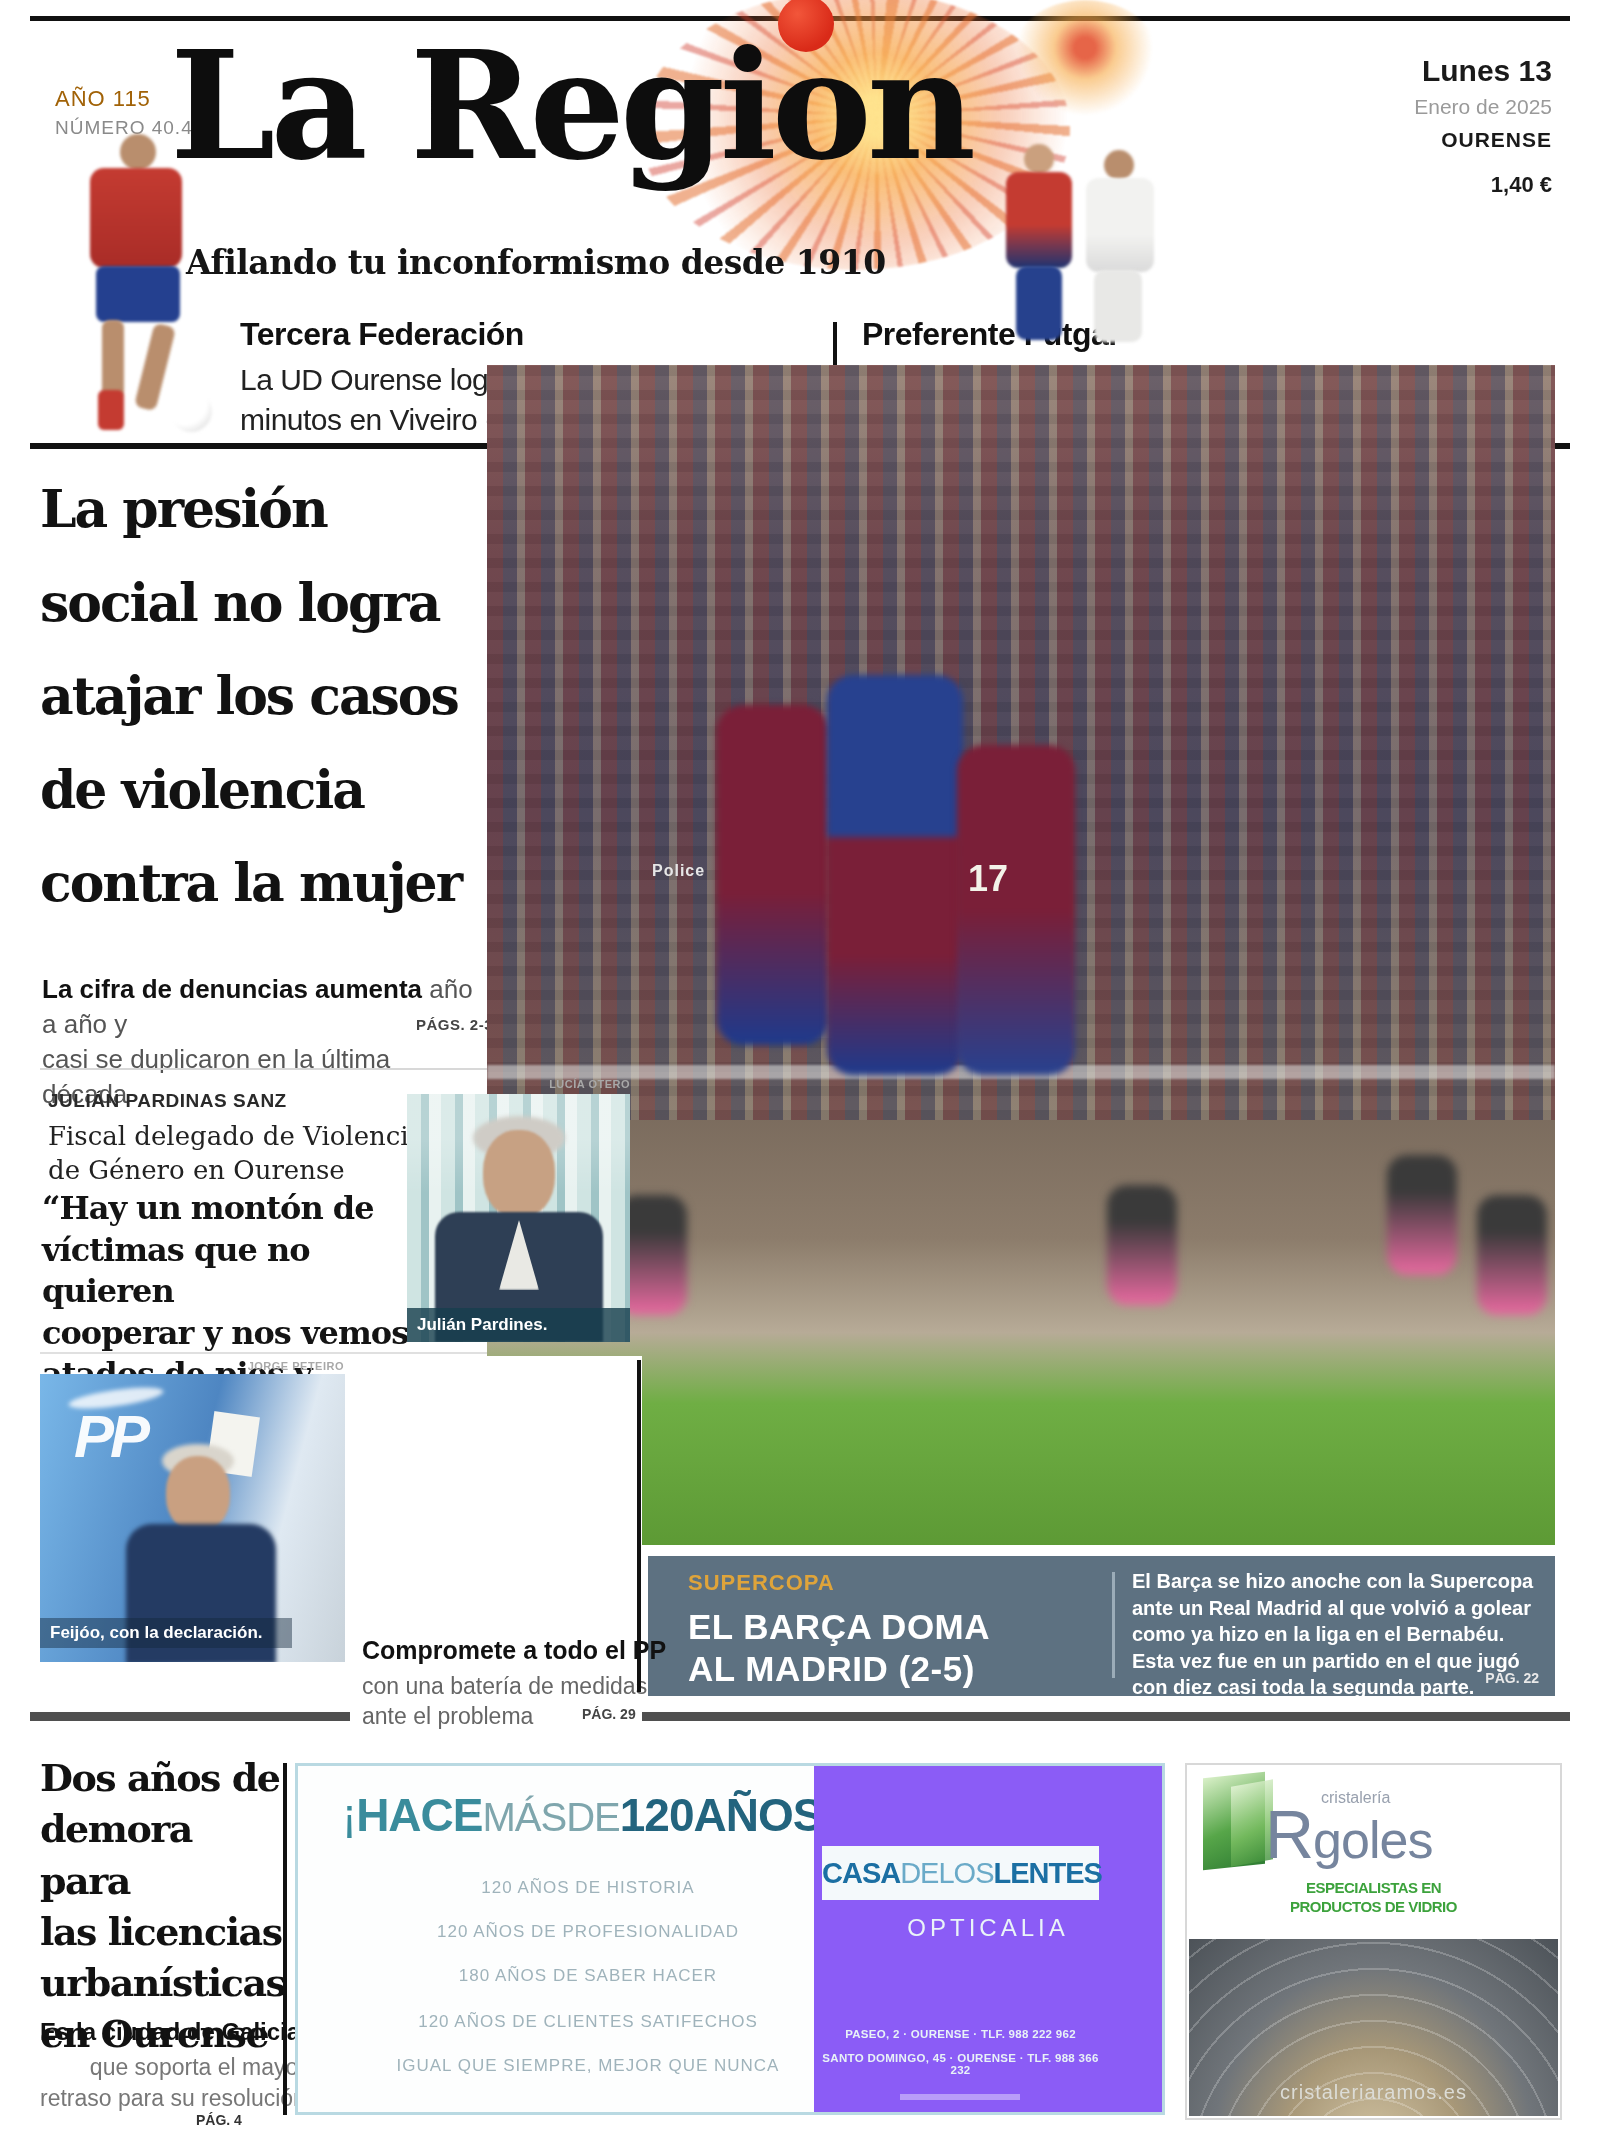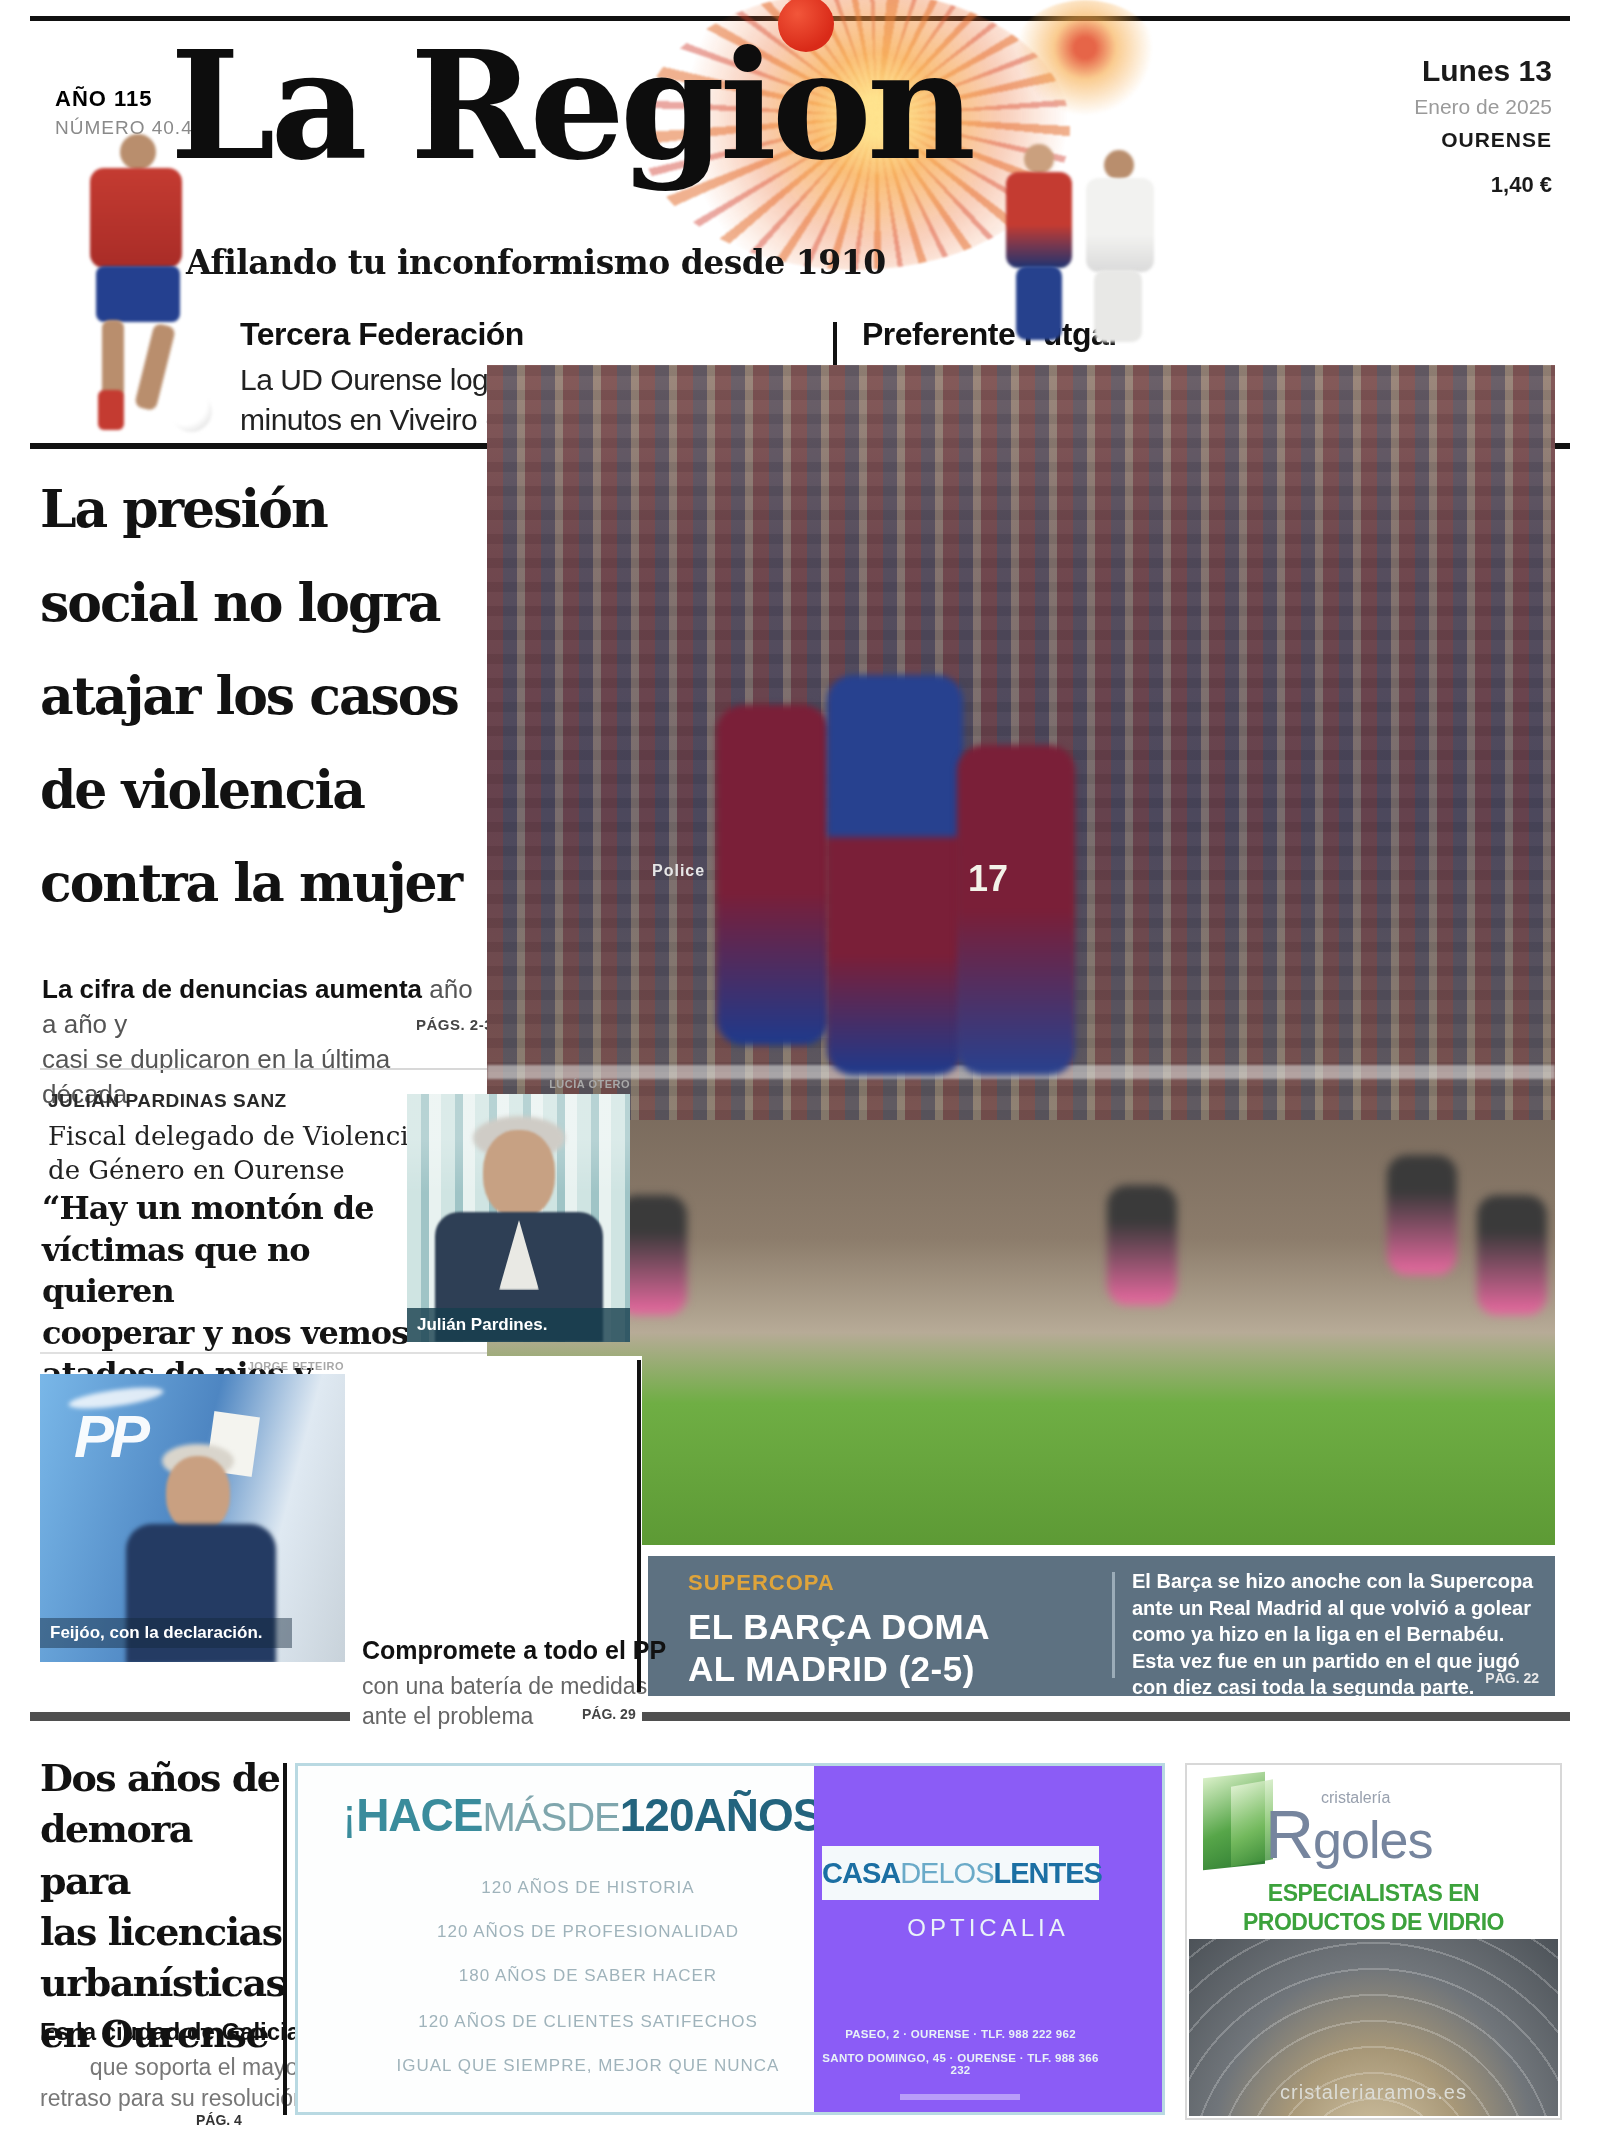--- a/index.html
+++ b/index.html
@@ -5,21 +5,21 @@
   html,body{margin:0;padding:0;background:#ffffff;}
   .page{position:relative;width:1600px;height:2137px;background:#ffffff;overflow:hidden;
         font-family:"Liberation Sans",sans-serif;color:#111;}
   .abs{position:absolute;}
   .serif{font-family:"DejaVu Serif",serif;}
   .sans{font-family:"Liberation Sans",sans-serif;}
   .pre{white-space:pre-line;}
   .rule{background:#111;}
   
   .top-rule{left:30px;top:16px;width:1540px;height:5px;}
-  .issue-year{left:55px;top:86px;font-size:22px;font-weight:bold;color:#000000;letter-spacing:1px;}
+  .issue-year{left:55px;top:86px;font-size:22px;font-weight:normal;color:#a16207;letter-spacing:1px;}
   .issue-number{left:55px;top:117px;font-size:19px;color:#8a8a8a;letter-spacing:1px;}
   .burst{left:640px;top:-10px;width:430px;height:280px;border-radius:50%;opacity:.95;filter:blur(1px);z-index:0;
     background:
       radial-gradient(circle at 55% 45%, rgba(255,224,130,.95) 0 7%, rgba(248,166,66,.75) 22%, rgba(236,110,48,.35) 45%, rgba(255,255,255,0) 68%),
       repeating-conic-gradient(from 8deg at 55% 45%, rgba(226,106,40,.55) 0 3deg, rgba(255,255,255,0) 3deg 9deg, rgba(206,52,38,.45) 9deg 11deg, rgba(255,255,255,0) 11deg 17deg);}
   .spark{left:1010px;top:0px;width:150px;height:120px;border-radius:50%;filter:blur(1px);z-index:0;
     background:radial-gradient(circle at 50% 40%, rgba(226,74,40,.85) 0 10%, rgba(247,170,70,.6) 30%, rgba(255,255,255,0) 65%);}
   .masthead{left:170px;top:30px;z-index:2;font-weight:bold;font-size:150px;letter-spacing:-5px;line-height:1;color:#0d0d0d;}
   .oball{position:relative;display:inline-block;}
   .oball .ball{position:absolute;left:6px;top:-34px;width:56px;height:56px;border-radius:50%;
@@ -145,21 +145,21 @@
   .ca1{top:262px;} .ca2{top:286px;}
   .casa-fine{position:absolute;left:86px;top:328px;width:120px;height:6px;background:rgba(255,255,255,.4);}
   .ad-ramos{left:1185px;top:1763px;width:377px;height:357px;background:#fff;border:2px solid #d8d8d8;box-sizing:border-box;}
   .ramos-pane{position:absolute;left:16px;top:10px;width:62px;height:92px;transform:skewY(-6deg);
     background:linear-gradient(160deg,#d9f0c8 0%,#57a649 55%,#2f7d33 100%);}
   .ramos-pane2{position:absolute;left:44px;top:18px;width:42px;height:80px;transform:skewY(-10deg);opacity:.8;
     background:linear-gradient(160deg,#eaf7dd 0%,#7cc063 60%,#3f8f3a 100%);}
   .ramos-small{position:absolute;left:134px;top:24px;font-size:16px;color:#98a0ae;}
   .ramos-big{position:absolute;left:78px;top:30px;font-size:52px;color:#76859e;letter-spacing:-1px;}
   .ramos-big .cap{font-size:68px;}
-  .ramos-claim{position:absolute;left:0;top:114px;width:100%;text-align:center;color:#3ca23c;font-size:23px;font-weight:800;line-height:1.25;letter-spacing:-.5px;}
+  .ramos-claim{position:absolute;left:0;top:114px;width:100%;text-align:center;color:#3ca23c;font-size:15px;font-weight:800;line-height:1.25;letter-spacing:-.5px;}
   .ramos-photo{position:absolute;left:2px;top:174px;width:369px;height:177px;overflow:hidden;
     background:
       repeating-radial-gradient(circle at 50% 135%, rgba(255,255,255,.22) 0 2px, rgba(255,255,255,0) 2px 26px),
       radial-gradient(ellipse at 50% 125%, #d7c9a8 0%, #a89878 35%, #70757a 62%, #4c5258 100%);}
   .ramos-url{position:absolute;left:0;bottom:12px;width:100%;text-align:center;color:#dcdcd6;font-size:20px;letter-spacing:1px;}
 </style>
 </head>
 <body>
 
 <div class="page">

